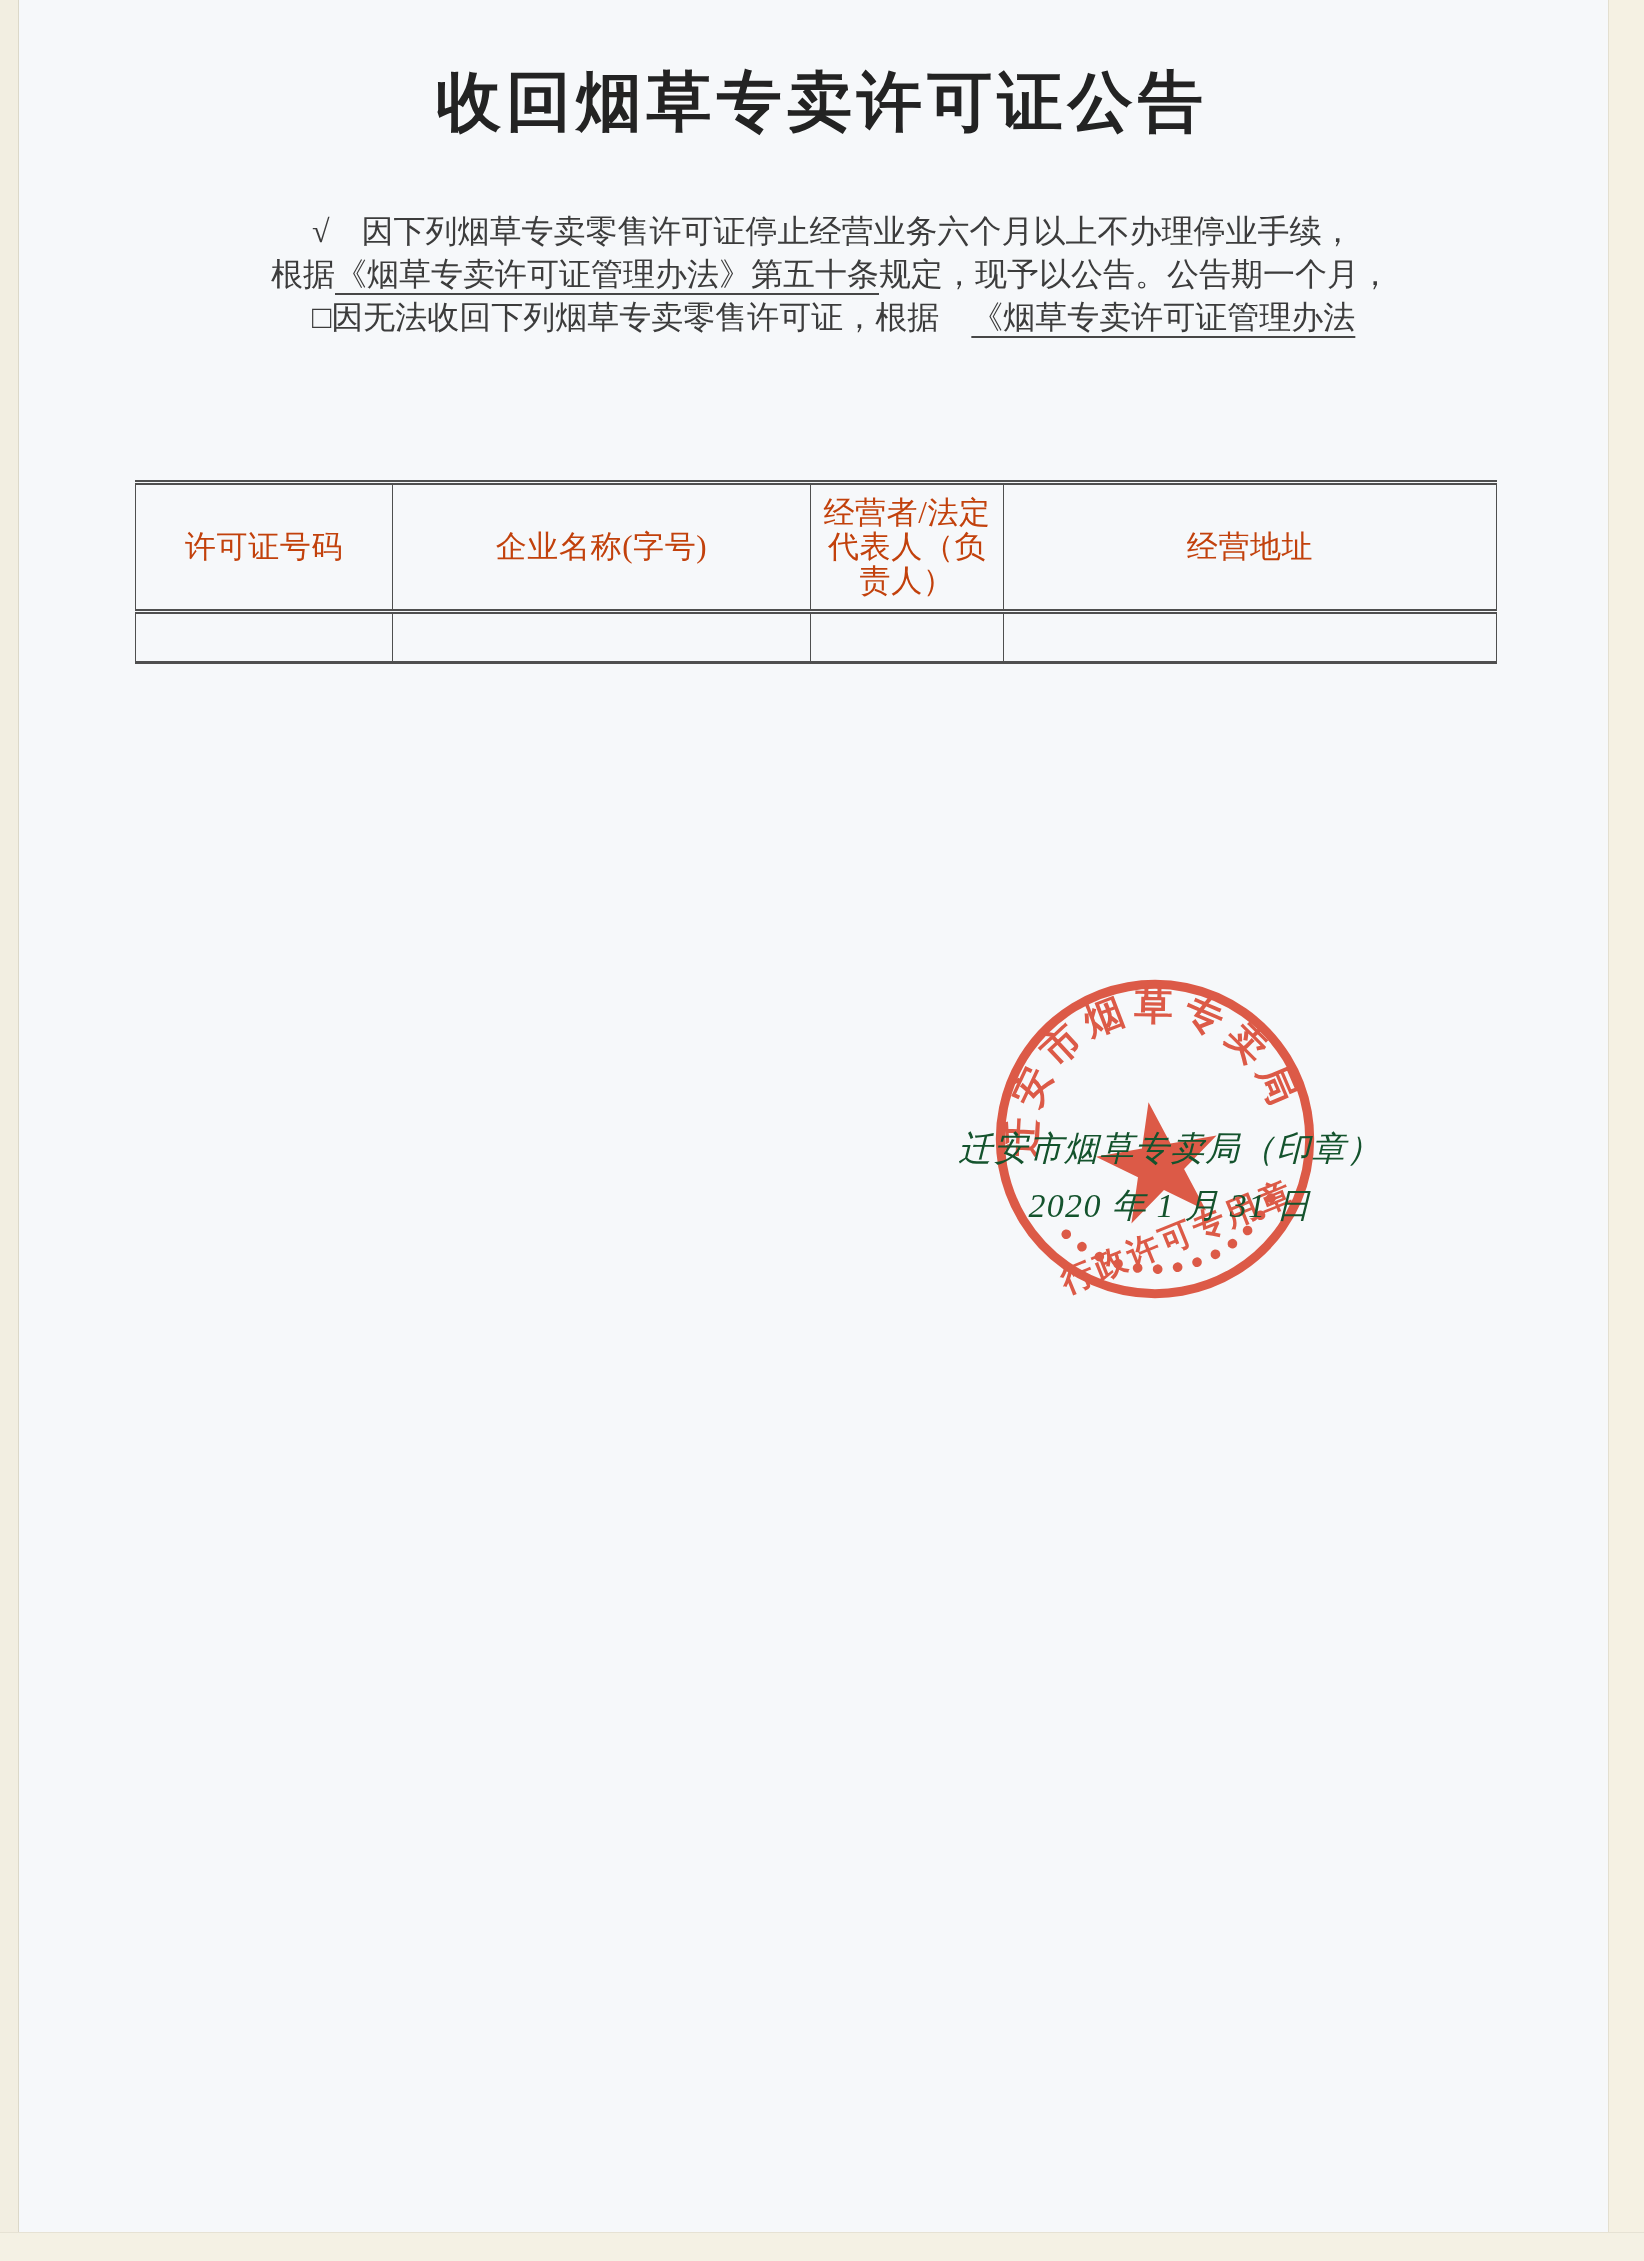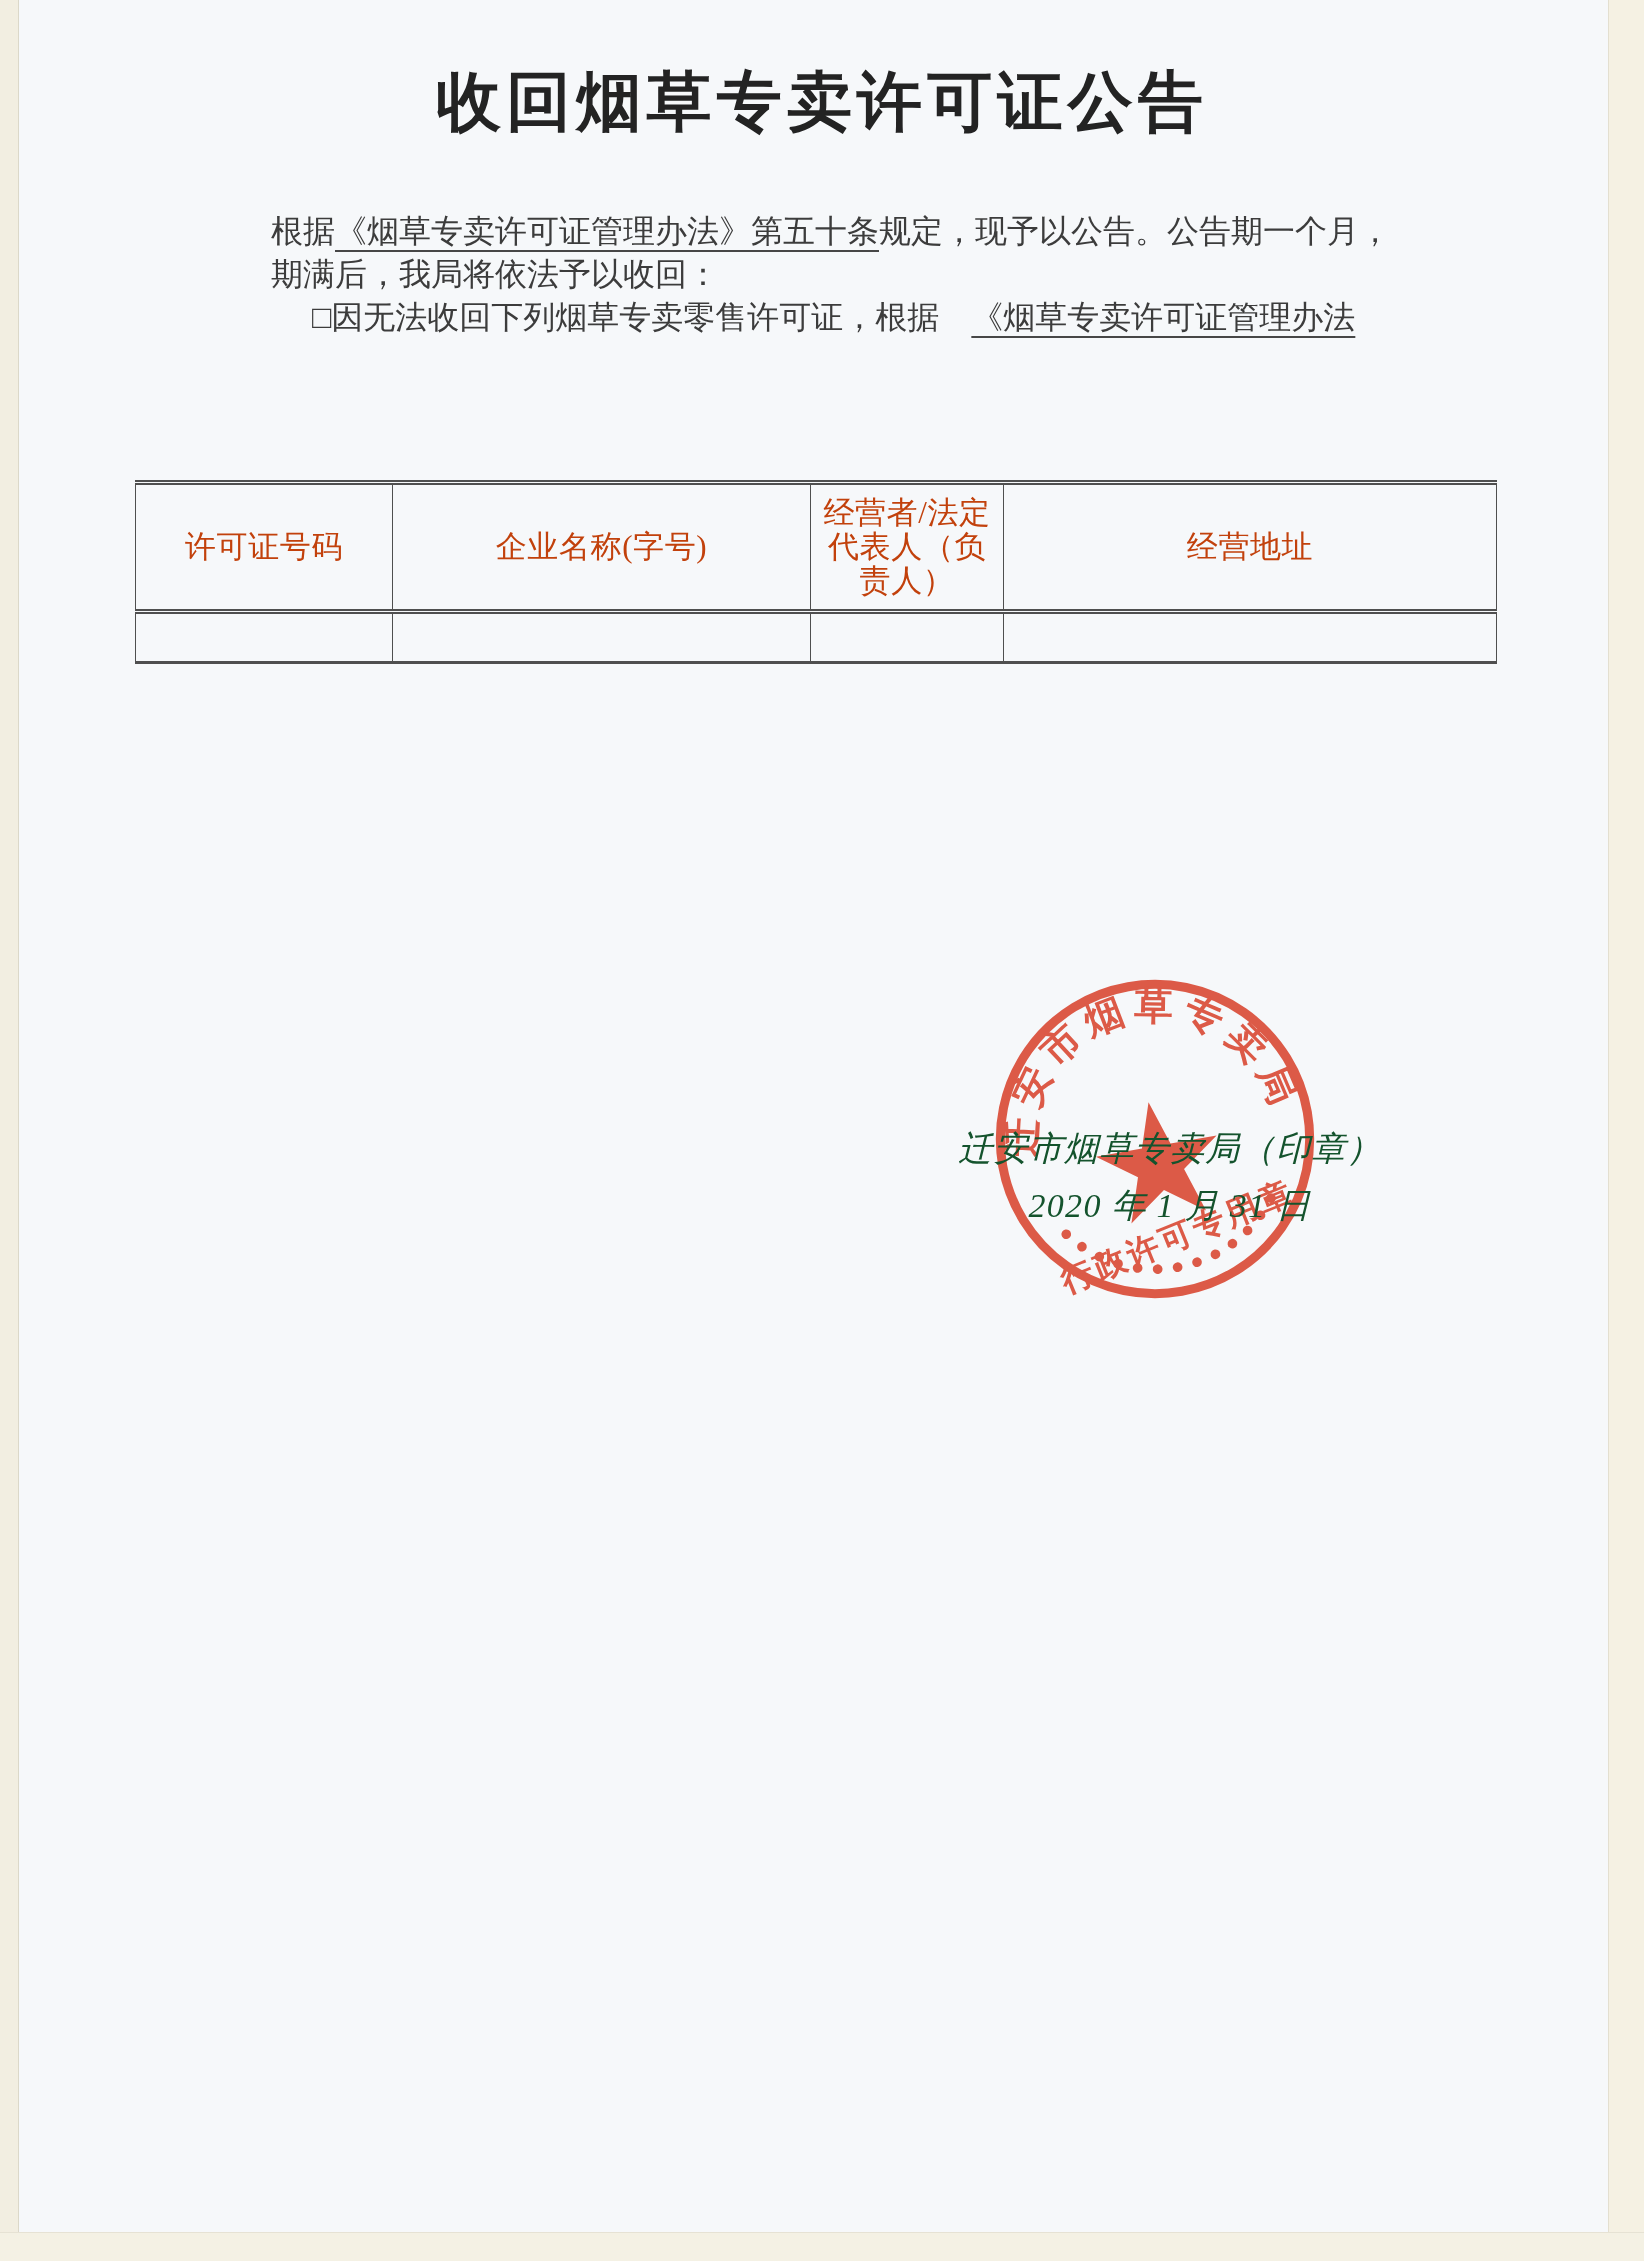--- a/index.html
+++ b/index.html
@@ -64,22 +64,22 @@
 
 <div class="page">
 
   <div class="edge-left"></div>
   <div class="edge-right"></div>
   <div class="edge-bottom"></div>
 
   <div class="title">收回烟草专卖许可证公告</div>
 
   <div class="body-block">
+      <div class="bline indent"><span>√　因下列烟草专卖零售许可证停止经营业务六个月以上不办理停业手续，</span></div>
       <div class="bline"><span>根据</span><span class="u">《烟草专卖许可证管理办法》第五十条</span><span>规定，现予以公告。公告期一个月，</span></div>
-      <div class="bline"><span>期满后，我局将依法予以收回：</span></div>
       <div class="bline indent"><span>□因无法收回下列烟草专卖零售许可证，根据　</span><span class="u">《烟草专卖许可证管理办法</span></div>
     </div>
 
   <table class="lic">
     <colgroup>
       <col style="width:257px">
         <col style="width:418px">
         <col style="width:193px">
         <col style="width:493px">
     </colgroup>

